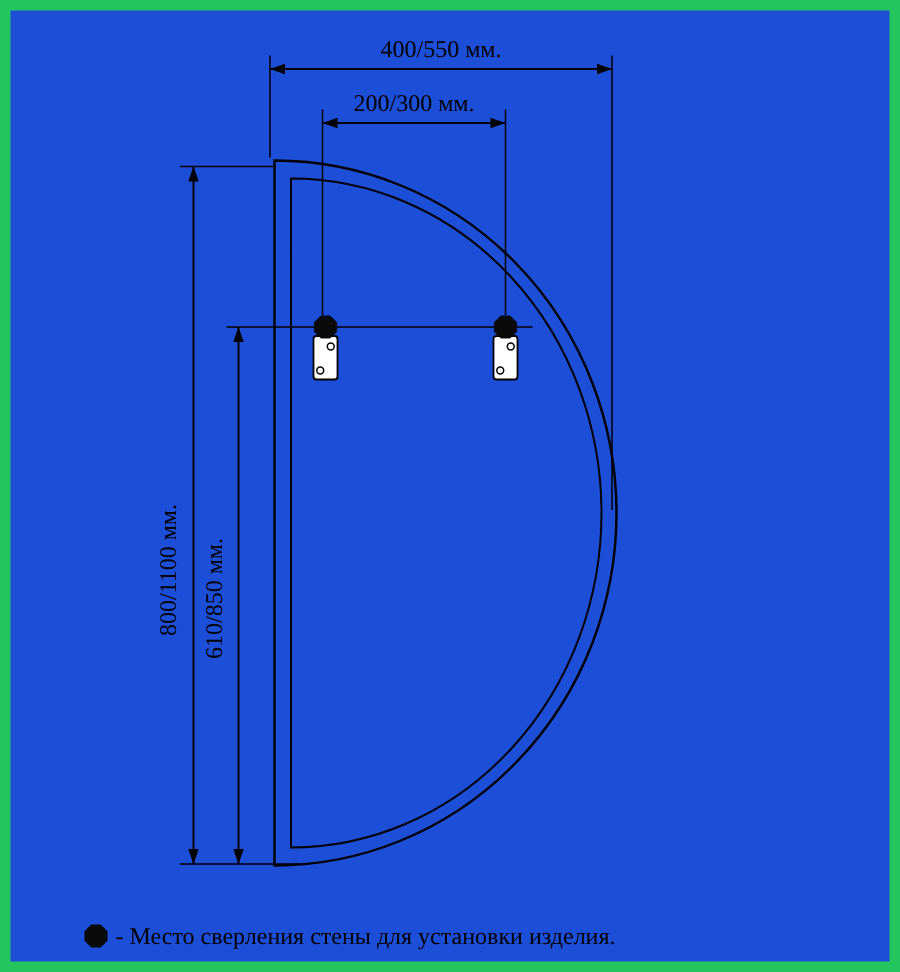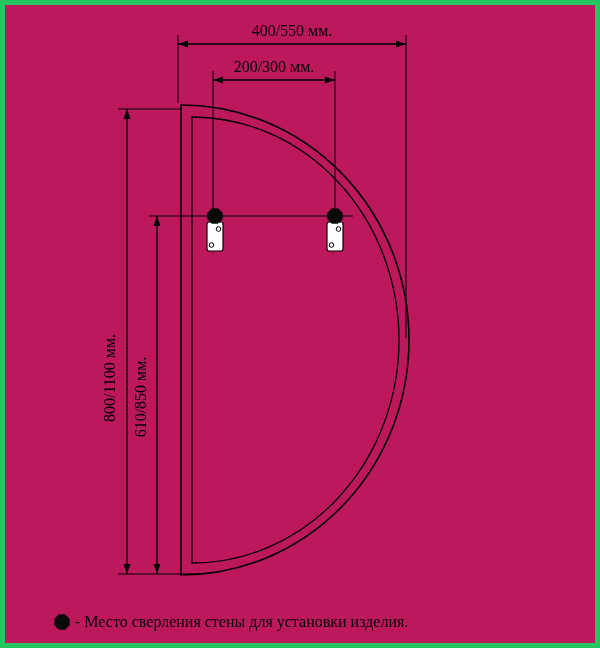--- a/index.html
+++ b/index.html
@@ -4,22 +4,22 @@
 <style>
   html, body {
     margin: 0;
     padding: 0;
     background: #ffffff;
   }
   .canvas {
     position: relative;
     width: 600px;
     height: 648px;
-    background: #be185d;
-    border: 5px solid #22c55e;
+    background: #1d4ed8;
+    border: 7px solid #22c55e;
     box-sizing: border-box;
     font-family: "Liberation Serif", serif;
     overflow: hidden;
   }
   svg { display: block; }
   .dim-text {
     font-family: "Liberation Serif", serif;
     font-size: 16px;
     fill: #000000;
   }

